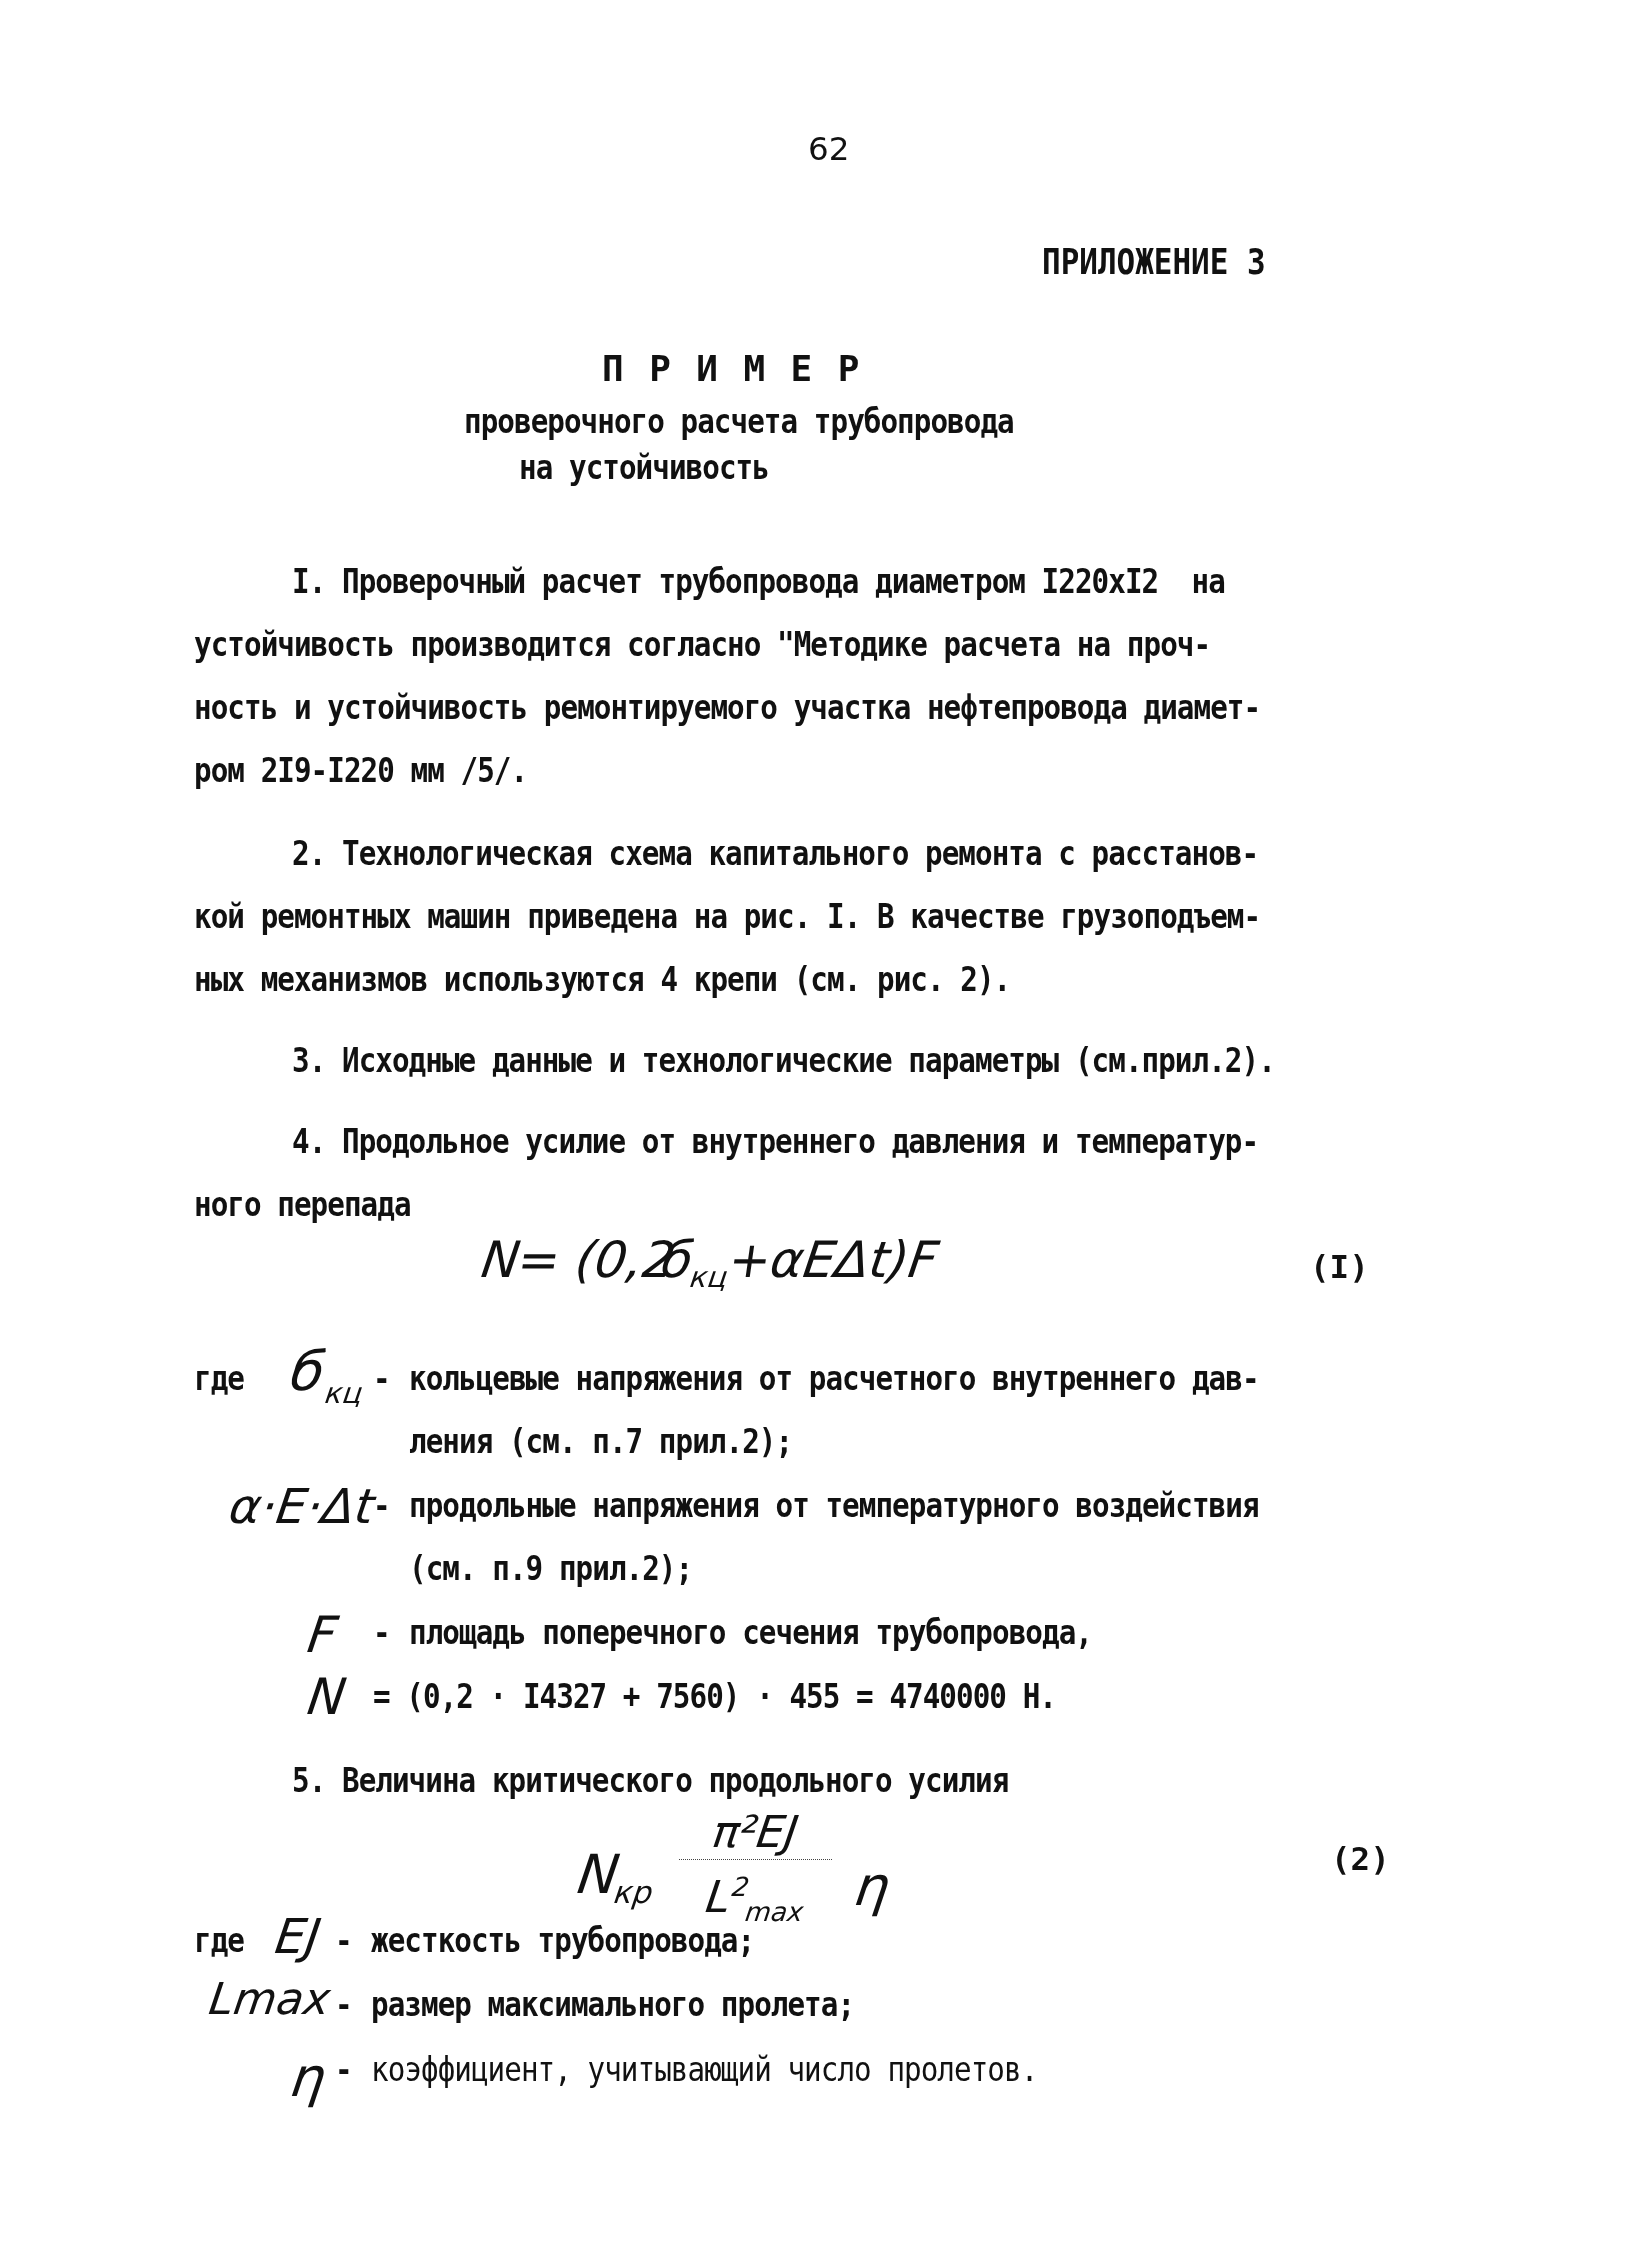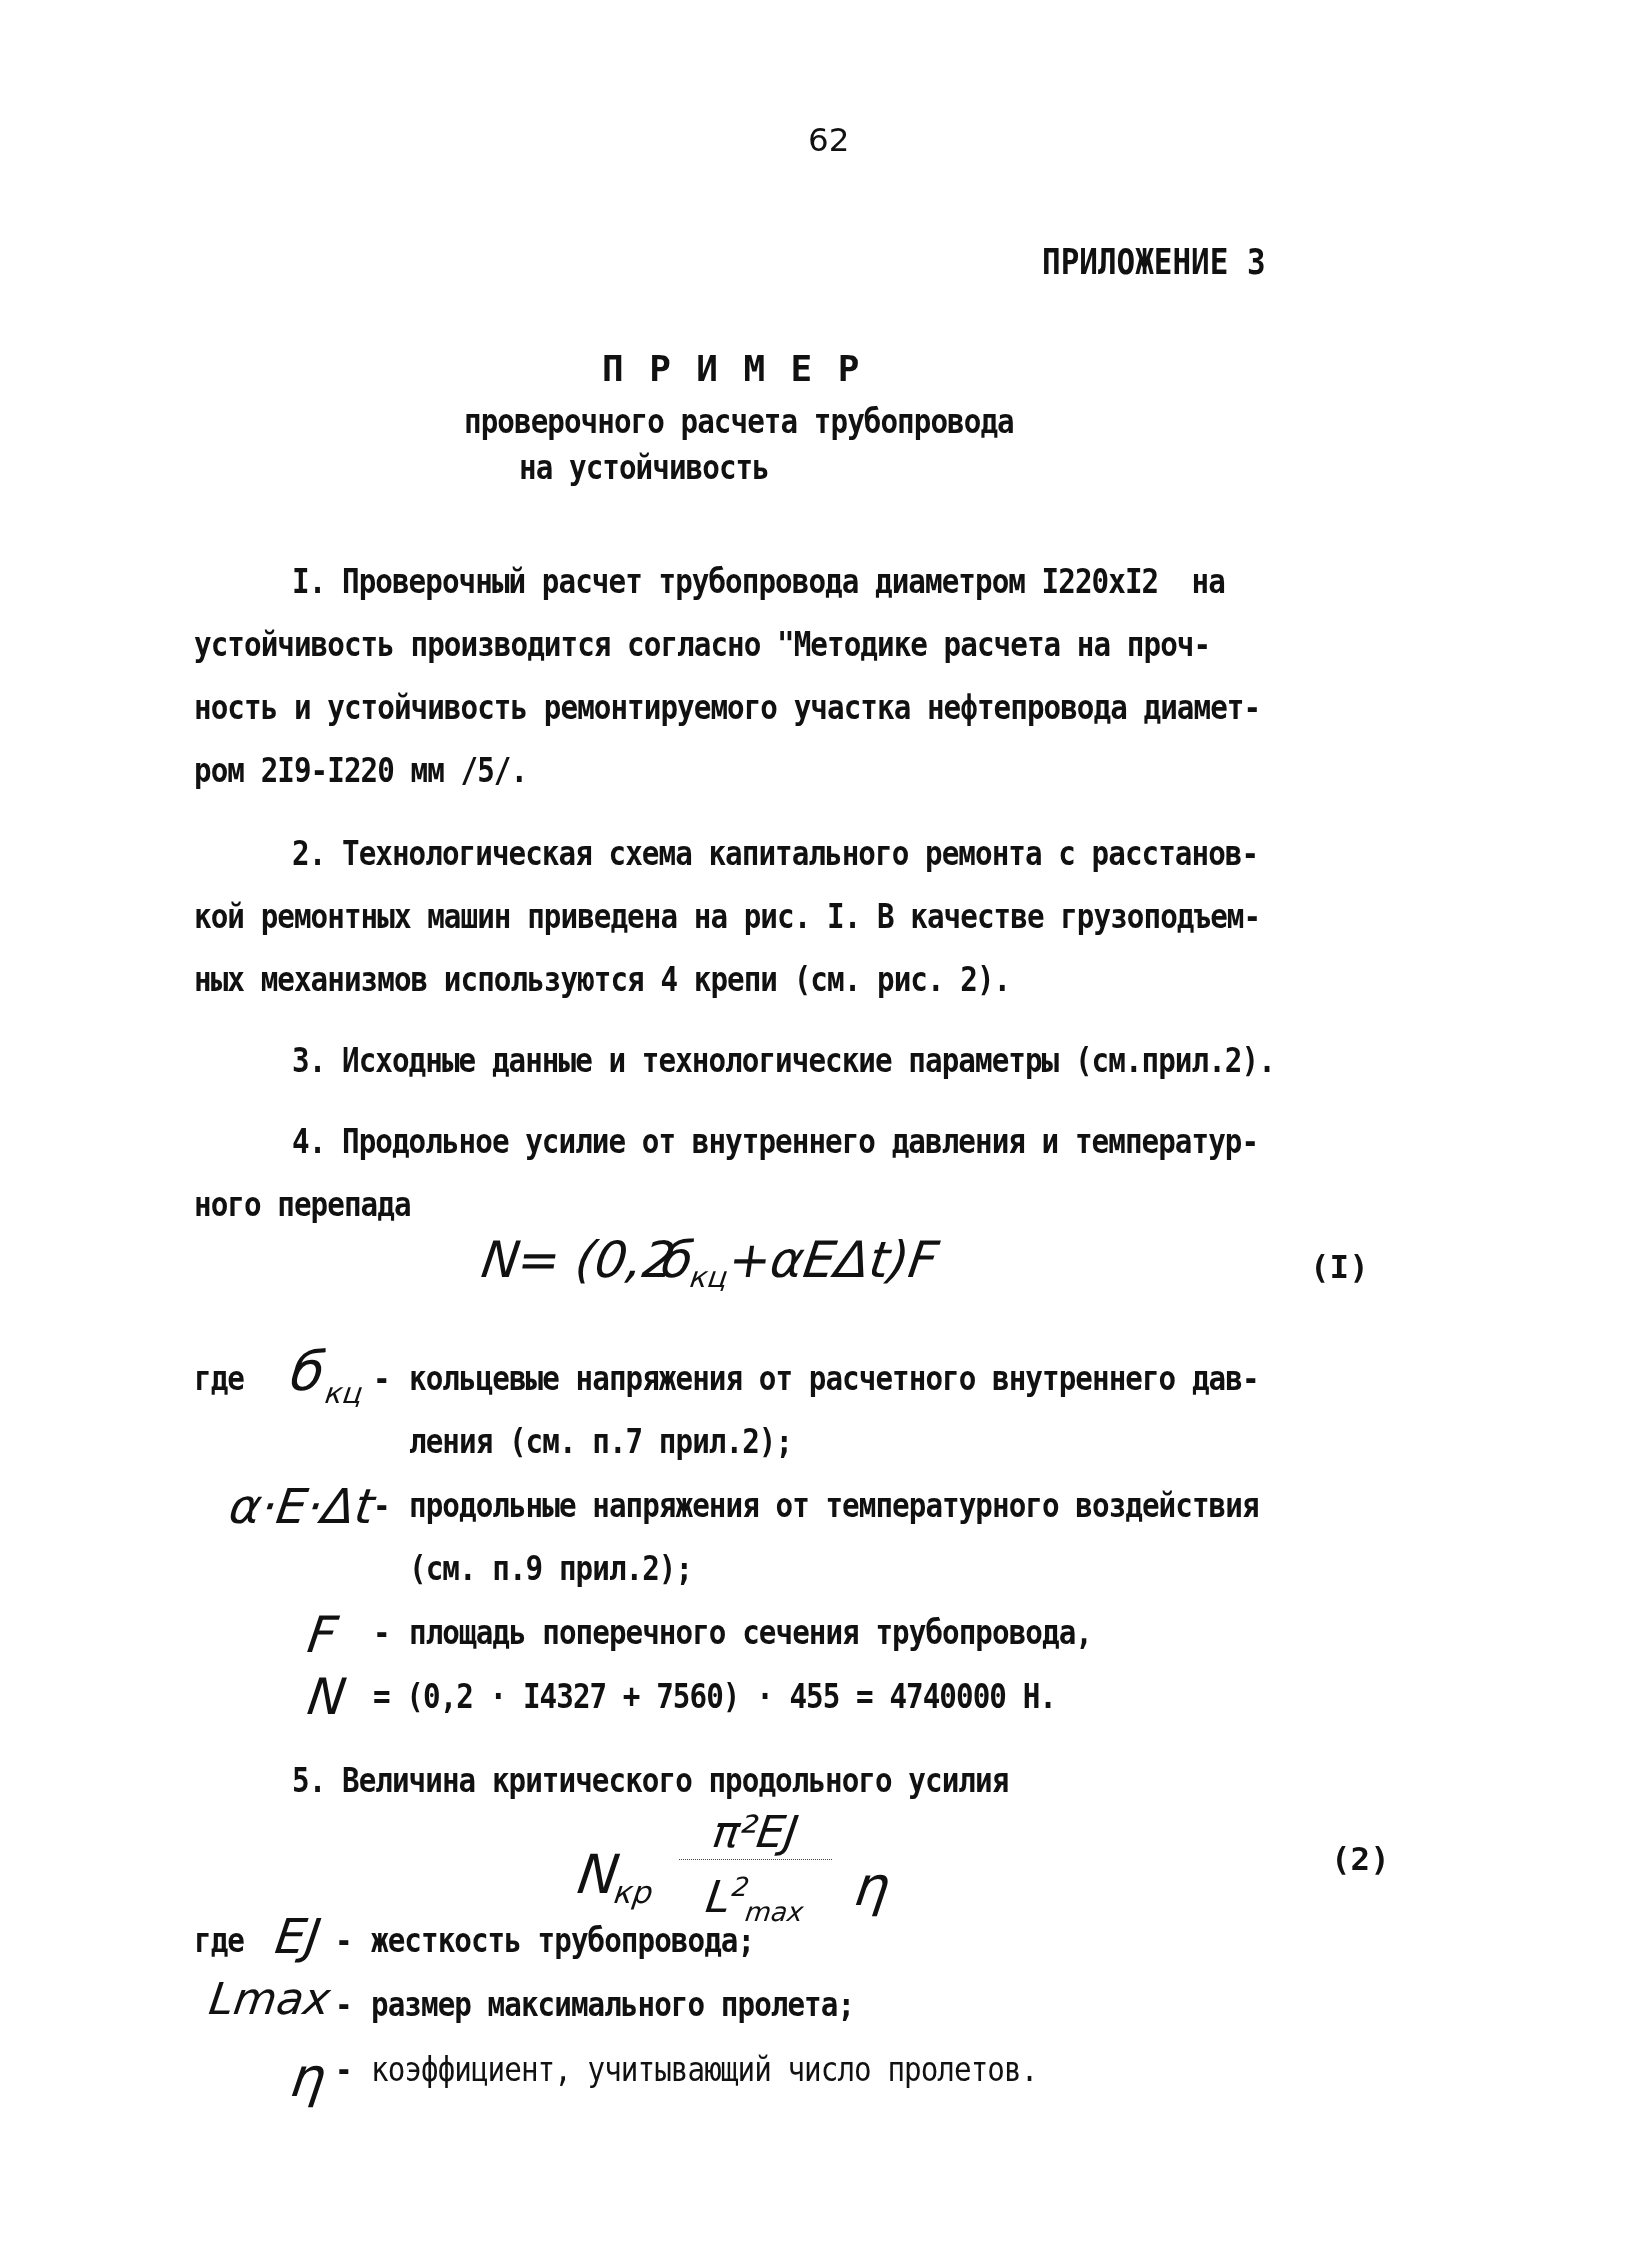--- a/index.html
+++ b/index.html
@@ -14,21 +14,21 @@
     .pgnum { position: absolute; font-family: "DejaVu Sans", sans-serif; font-size: 32.5px; font-weight: normal; }
     .eqnum { position: absolute; white-space: pre; font-size: 32.5px; font-weight: bold; }
     .frac { position: absolute; display: flex; flex-direction: column; align-items: center; }
     .frac .num, .frac .den { font-family: "DejaVu Sans", sans-serif; font-style: italic; font-size: 44px; line-height: 50px; transform: skewX(-8deg); }
     .frac .bar { width: 153px; border-top: 1.9px dotted #444; margin: 1.9px 0; }
     sub, sup { font-size: 60%; }
   </style>
 </head>
 <body>
 
-<div class="pgnum" style="left:808px; top:121px;text-align:right;">62</div>
+<div class="pgnum" style="left:808px; top:130px;text-align:right;">62</div>
 <div class="t tc" style="left:1042px; top:241px; font-size:36px; letter-spacing:0;">ПРИЛОЖЕНИЕ 3</div>
 
 <div class="t" style="left:602px; top:348px; font-size:36px; letter-spacing:1.9px;">П Р И М Е Р</div>
 <div class="t tc" style="left:464px; top:400px;">проверочного расчета трубопровода</div>
 <div class="t tc" style="left:519px; top:446px;">на устойчивость</div>
 
 <div class="t tc" style="left:292px; top:560px;">I. Проверочный расчет трубопровода диаметром I220xI2  на</div>
 <div class="t tc" style="left:194px; top:623px;">устойчивость производится согласно "Методике расчета на проч-</div>
 <div class="t tc" style="left:194px; top:686px;">ность и устойчивость ремонтируемого участка нефтепровода диамет-</div>
 <div class="t tc" style="left:194px; top:749px;">ром 2I9-I220 мм /5/.</div>

